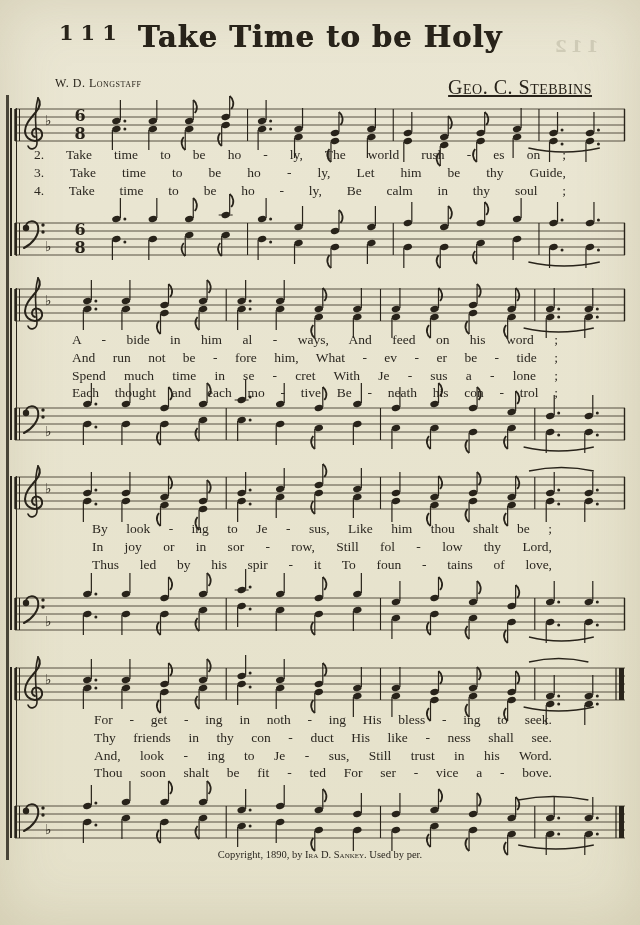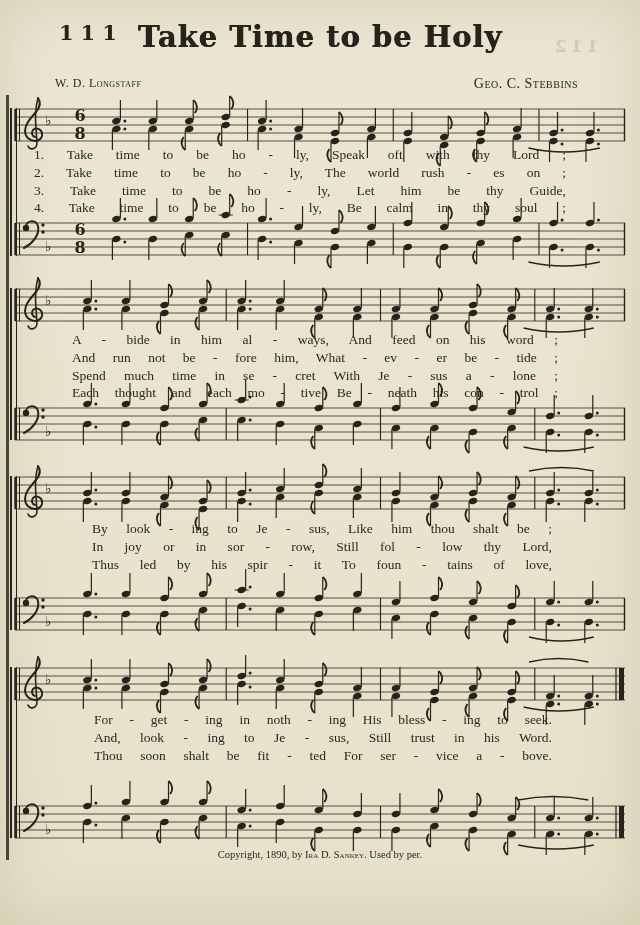--- a/index.html
+++ b/index.html
@@ -12,21 +12,21 @@
   }
   .binding-line{position:absolute;left:6px;top:95px;width:2.5px;height:765px;background:#2e2a1f;opacity:.85;}
   .hymn-number{position:absolute;left:28px;top:20px;font-family:"DejaVu Serif",serif;font-weight:bold;font-size:21px;letter-spacing:7px;margin-left:31px;}
   .bleed-number{position:absolute;right:42px;top:36px;font-family:"DejaVu Serif",serif;font-weight:bold;font-size:17px;letter-spacing:4px;color:#c9c5b0;transform:scaleX(-1);opacity:.8;}
   .title{position:absolute;left:0;right:0;top:20px;text-align:center;font-family:"DejaVu Serif",serif;
     font-weight:bold;font-size:29px;letter-spacing:1px;text-shadow:.6px 0 0 #28231a;}
   .subtitle{position:absolute;left:0;right:0;top:58px;text-align:center;font-size:12.5px;}
   .subtitle .quote{font-style:italic;font-weight:bold;}
   .subtitle .ref{font-weight:bold;font-size:11.5px;margin-left:8px;}
   .author{position:absolute;left:55px;top:76px;font-size:12px;font-variant:small-caps;letter-spacing:.5px;}
-  .composer{position:absolute;right:62px;top:76px;font-size:14px;font-variant:small-caps;letter-spacing:.5px;}
+  .composer{position:absolute;right:48px;top:76px;font-size:20px;font-variant:small-caps;letter-spacing:.5px;text-decoration:underline;}
   .staff{position:absolute;left:12px;width:616px;height:66px;}
   .staff svg{overflow:visible;display:block;}
   .brace{position:absolute;width:4px;background:transparent;border-left:2.5px solid #28231a;border-right:1px solid #28231a;left:10px;}
   .lyrics{position:absolute;left:34px;width:532px;}
   .lyric-line{font-size:13.5px;line-height:17.8px;color:#2b2720;text-align:justify;text-align-last:justify;-moz-text-align-last:justify;white-space:normal;}
   .ly-s2 .lyric-line{padding-left:38px;padding-right:8px;}
   .ly-s3 .lyric-line{padding-left:58px;padding-right:14px;}
   .ly-s4 .lyric-line{padding-left:60px;padding-right:14px;}
   .copyright{position:absolute;left:0;right:0;top:849px;text-align:center;font-size:10.5px;color:#2b2720;}
   .copyright .sc{font-variant:small-caps;}
@@ -138,21 +138,20 @@
         <ellipse cx="577.9642857142858" cy="49" rx="4.3" ry="3.1" fill="#28231a" transform="rotate(-16 577.9642857142858 49)"></ellipse>
         <line x1="581.9642857142858" y1="40" x2="581.9642857142858" y2="20" stroke="#28231a" stroke-width="1.2"></line>
         <line x1="573.9642857142858" y1="50" x2="573.9642857142858" y2="70" stroke="#28231a" stroke-width="1.2"></line>
         <circle cx="586.4642857142858" cy="38" r="1.5" fill="#28231a"></circle>
         <circle cx="586.4642857142858" cy="52" r="1.5" fill="#28231a"></circle>
         <line x1="612.5" y1="17" x2="612.5" y2="49" stroke="#28231a" stroke-width="1.4"></line>
         <path d="M516.4,56 Q552.0999999999999,64 587.8,56" stroke="#28231a" stroke-width="1.4" fill="none"></path>
       </svg>
     </div>
   <div class="lyrics ly-s1" style="top:146px;">
-    <div class="lyric-line">1. Take time to be ho - ly, Speak oft with thy Lord&nbsp;;</div>
     <div class="lyric-line">2. Take time to be ho - ly, The world rush - es on&nbsp;;</div>
     <div class="lyric-line">3. Take time to be ho - ly, Let him be thy Guide,</div>
     <div class="lyric-line">4. Take time to be ho - ly, Be calm in thy soul&nbsp;;</div>
   </div>
   <div class="staff" style="top:206px;">
       <svg width="616" height="66" viewBox="0 0 616 66" style="overflow: visible;">
         <line x1="3" y1="17" x2="613" y2="17" stroke="#454032" stroke-width="0.9"></line>
         <line x1="3" y1="25" x2="613" y2="25" stroke="#454032" stroke-width="0.9"></line>
         <line x1="3" y1="33" x2="613" y2="33" stroke="#454032" stroke-width="0.9"></line>
         <line x1="3" y1="41" x2="613" y2="41" stroke="#454032" stroke-width="0.9"></line>
@@ -740,20 +739,21 @@
         <circle cx="585.2857142857142" cy="45" r="1.5" fill="#28231a"></circle>
         <circle cx="585.2857142857142" cy="53" r="1.5" fill="#28231a"></circle>
         <line x1="604" y1="17" x2="604" y2="49" stroke="#28231a" stroke-width="1.2"></line>
         <rect x="607" y="17" width="5" height="32" fill="#28231a"></rect>
         <path d="M517,11 Q546.7,4 576.4,11" stroke="#28231a" stroke-width="1.4" fill="none"></path>
         <path d="M511.59999999999997,56 Q546.6999999999999,64 581.8,56" stroke="#28231a" stroke-width="1.4" fill="none"></path>
       </svg>
     </div>
   <div class="lyrics ly-s4" style="top:711px;">
     <div class="lyric-line">For - get - ing in noth - ing His bless - ing to seek.</div>
+    <div class="lyric-line">Thy friends in thy con - duct His like - ness shall see.</div>
     <div class="lyric-line">And, look - ing to Je - sus, Still trust in his Word.</div>
     <div class="lyric-line">Thou soon shalt be fit - ted For ser - vice a - bove.</div>
   </div>
   <div class="staff" style="top:789px;">
       <svg width="616" height="66" viewBox="0 0 616 66" style="overflow: visible;">
         <line x1="3" y1="17" x2="613" y2="17" stroke="#454032" stroke-width="0.9"></line>
         <line x1="3" y1="25" x2="613" y2="25" stroke="#454032" stroke-width="0.9"></line>
         <line x1="3" y1="33" x2="613" y2="33" stroke="#454032" stroke-width="0.9"></line>
         <line x1="3" y1="41" x2="613" y2="41" stroke="#454032" stroke-width="0.9"></line>
         <line x1="3" y1="49" x2="613" y2="49" stroke="#454032" stroke-width="0.9"></line>

